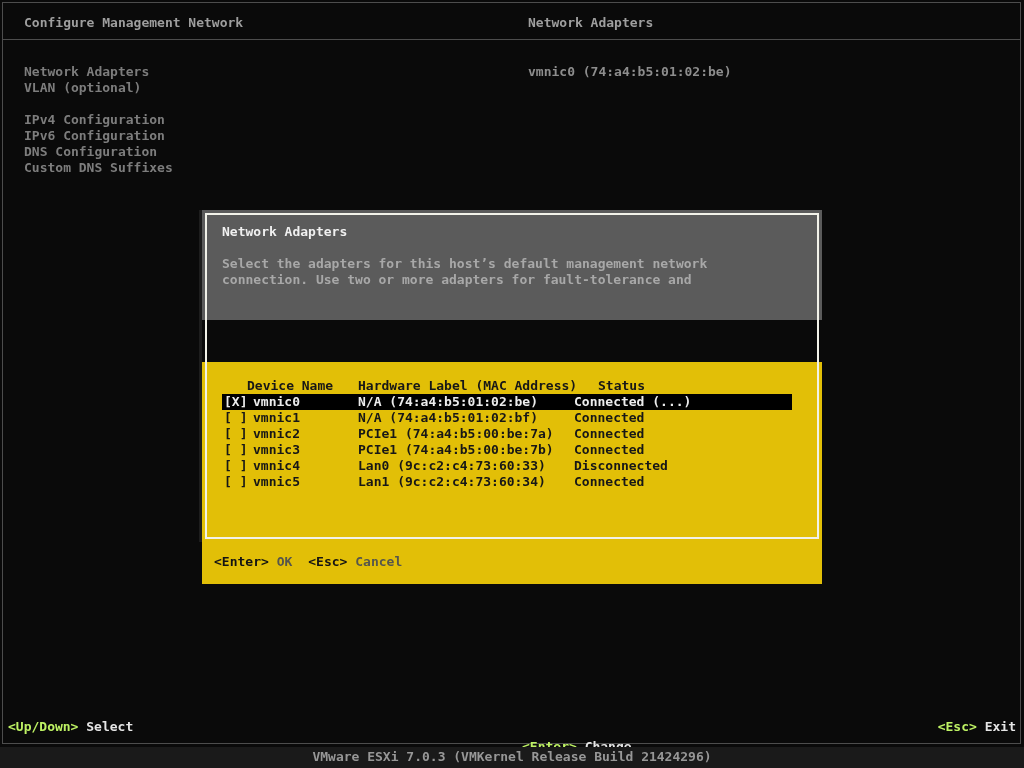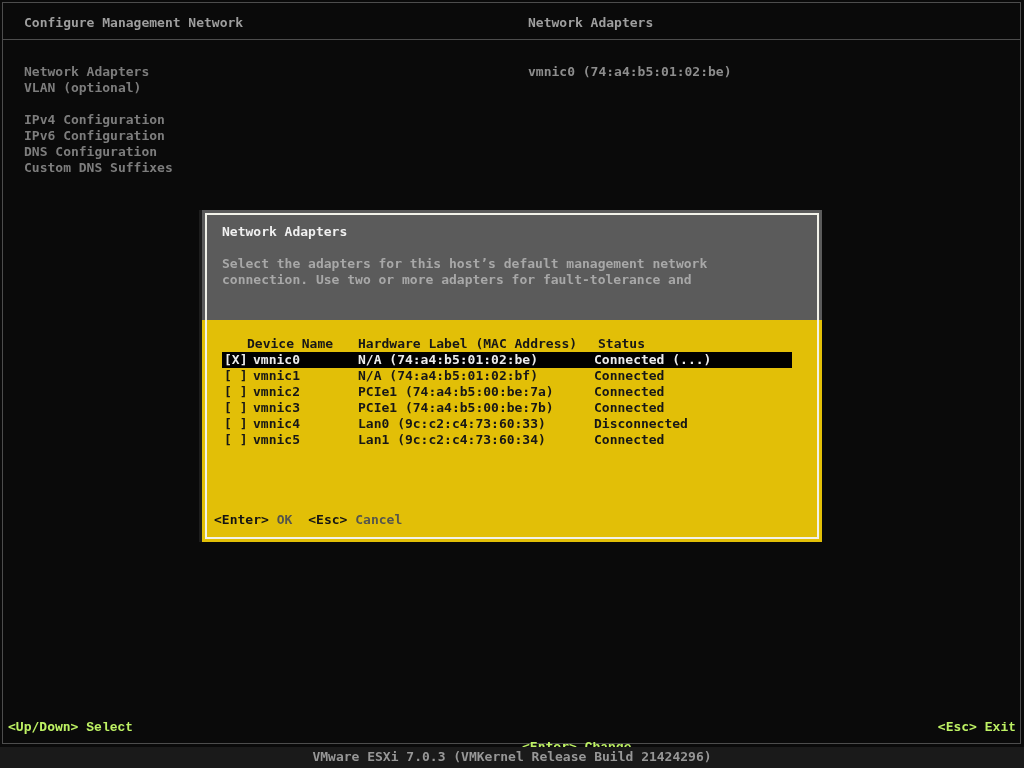--- a/index.html
+++ b/index.html
@@ -39,49 +39,49 @@
   .infopanel{position:absolute;left:528px;top:64px;color:var(--panel-text);}
   .info-heading{height:16px;white-space:pre;}
   .info-spacer{height:16px;}
 
   
   .statusbar{position:absolute;left:8px;top:719px;width:1008px;height:16px;color:var(--dim-text);}
   .sb-left{position:absolute;left:0;top:0;white-space:pre;}
   .sb-center{position:absolute;left:514px;top:0;white-space:pre;margin-top:20px;}
   .sb-right{position:absolute;right:0;top:0;white-space:pre;}
   .sb-key{color:#bef264;}
-  .sb-label{color:#bef264;font-family:Liberation Mono, monospace;}
+  .sb-label{color:#e5e5e5;}
 
   
   .footer{position:absolute;left:0;top:747px;width:1024px;height:28px;
           background:var(--footer-bg);color:var(--footer-text);
           text-align:center;line-height:20px;white-space:pre;}
 
   
   .dialog{position:absolute;left:202px;top:210px;width:620px;height:332px;
           box-shadow:-3px 0 0 #1d1d1d;}
   .dlg-outline{position:absolute;inset:3px;border:2px solid var(--dialog-border);
                pointer-events:none;z-index:5;}
   .dlg-head{height:110px;background:var(--dialog-gray);position:relative;}
   .dlg-title{position:absolute;left:20px;top:14px;color:var(--dialog-title);white-space:pre;}
   .dlg-desc{position:absolute;left:20px;top:46px;color:var(--dialog-desc);}
-  .dlg-body{height:222px;background:var(--dialog-yellow);position:relative;color:var(--table-text);}
+  .dlg-body{height:222px;background:var(--dialog-yellow);position:relative;color:var(--table-text);margin-top:42px;}
 
   
   .t-head{position:absolute;left:20px;top:16px;width:570px;display:flex;height:16px;}
   .th-spacer{width:25px;}
   .th-dev{width:111px;white-space:pre;}
   .th-hw{width:240px;white-space:pre;}
   .th-status{flex:1;white-space:pre;}
   .t-rows{position:absolute;left:20px;top:32px;width:570px;}
   .t-row{display:flex;height:16px;}
   .t-row.selected{background:var(--highlight-bg);color:var(--highlight-text);}
   .c-check{width:31px;padding-left:2px;white-space:pre;}
   .c-dev{width:105px;white-space:pre;}
-  .c-hw{width:236px;white-space:pre;}
+  .c-hw{width:216px;white-space:pre;}
   .c-status{flex:1;white-space:pre;}
 
   
   .dlg-keys{position:absolute;left:12px;right:10px;top:192px;height:16px;
             display:flex;justify-content:space-between;}
   .key{color:#141414;white-space:pre;}
   .key-label{color:var(--muted-label);white-space:pre;}
   .key-group{white-space:pre;}
   .key-gap{display:inline-block;width:16px;}
 </style>

